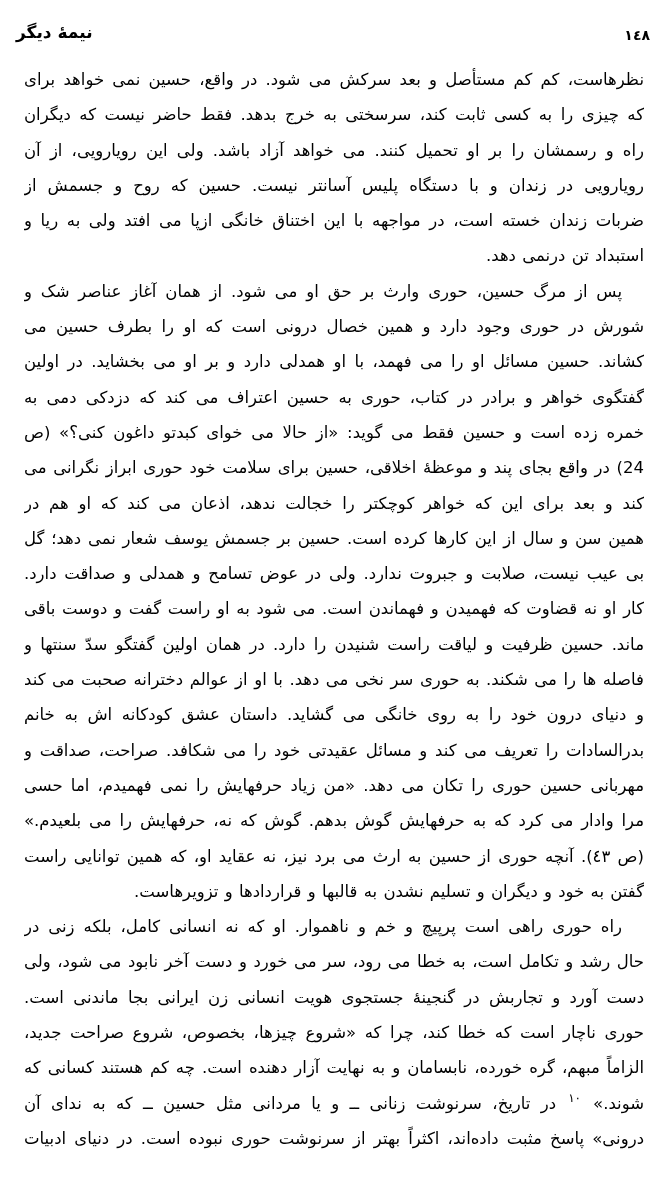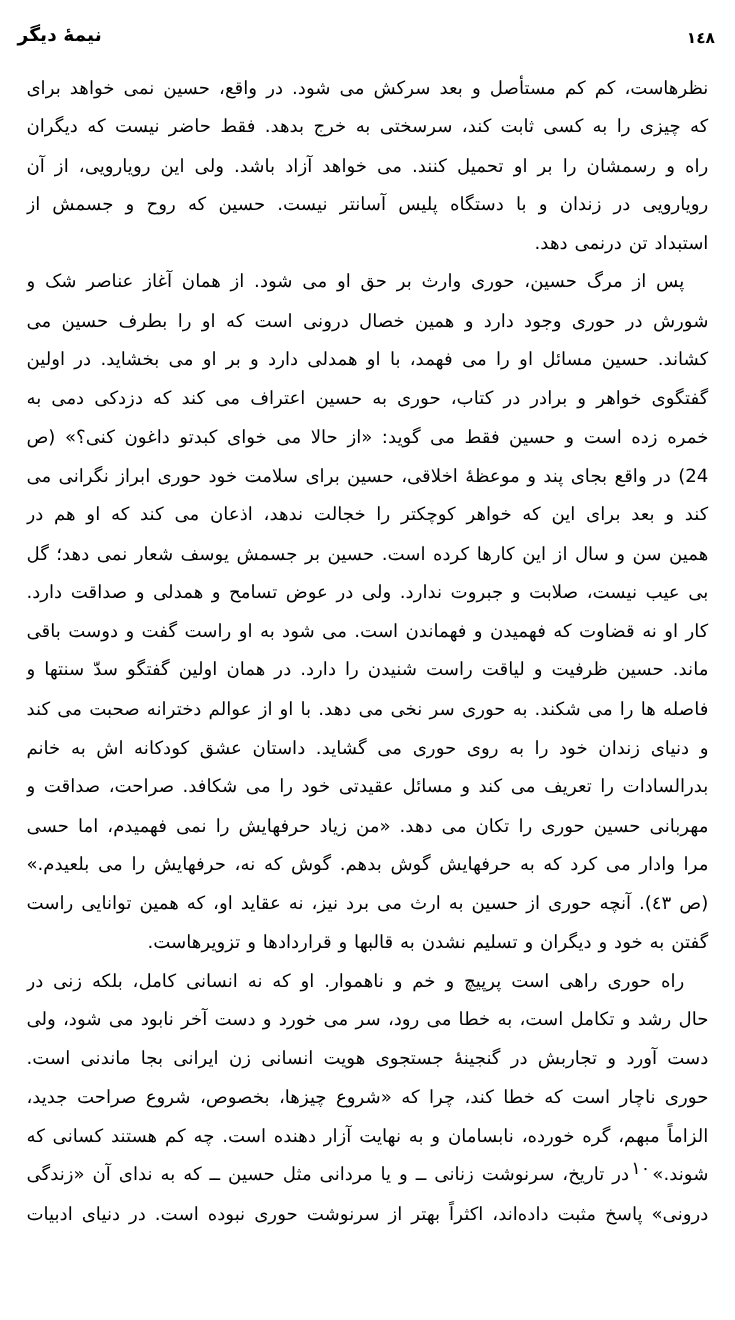--- a/index.html
+++ b/index.html
@@ -35,58 +35,59 @@
     line-height: 35.3px;
     height: 35.3px;
     text-align: justify;
     text-align-last: justify;
     overflow: hidden;
     word-spacing: 1px;
   }
   .line.indent { padding-right: 22px; }
   .line.end { text-align-last: right; }
   sup.fn {
-    font-size: 16px;
+    font-size: 12px;
     vertical-align: super;
     line-height: 0;
-    margin: 0 2px;
+    margin: 0 12px;
   }
 </style>
 </head>
 <body>
 
 <div class="page">
 
   <div class="page-number">١٤٨</div>
   <div class="running-title">نیمهٔ دیگر</div>
 
   <div class="body-text">
 
     <section class="para">
       <div class="line">نظرهاست، کم کم مستأصل و بعد سرکش می شود. در واقع، حسین نمی خواهد برای این</div>
       <div class="line">که چیزی را به کسی ثابت کند، سرسختی به خرج بدهد. فقط حاضر نیست که دیگران</div>
       <div class="line">راه و رسمشان را بر او تحمیل کنند. می خواهد آزاد باشد. ولی این رویارویی، از آن</div>
       <div class="line">رویارویی در زندان و با دستگاه پلیس آسانتر نیست. حسین که روح و جسمش از</div>
+      <div class="line">ضربات زندان خسته است، در مواجهه با این اختناق خانگی ازپا می افتد ولی به ریا و</div>
       <div class="line end">استبداد تن درنمی دهد.</div>
     </section>
 
     <section class="para">
       <div class="line indent">پس از مرگ حسین، حوری وارث بر حق او می شود. از همان آغاز عناصر شک و</div>
       <div class="line">شورش در حوری وجود دارد و همین خصال درونی است که او را بطرف حسین می</div>
       <div class="line">کشاند. حسین مسائل او را می فهمد، با او همدلی دارد و بر او می بخشاید. در اولین</div>
       <div class="line">گفتگوی خواهر و برادر در کتاب، حوری به حسین اعتراف می کند که دزدکی دمی به</div>
       <div class="line">خمره زده است و حسین فقط می گوید: «از حالا می خوای کبدتو داغون کنی؟» (ص</div>
       <div class="line">24) در واقع بجای پند و موعظهٔ اخلاقی، حسین برای سلامت خود حوری ابراز نگرانی می</div>
       <div class="line">کند و بعد برای این که خواهر کوچکتر را خجالت ندهد، اذعان می کند که او هم در</div>
       <div class="line">همین سن و سال از این کارها کرده است. حسین بر جسمش یوسف شعار نمی دهد؛ گل</div>
       <div class="line">بی عیب نیست، صلابت و جبروت ندارد. ولی در عوض تسامح و همدلی و صداقت دارد.</div>
       <div class="line">کار او نه قضاوت که فهمیدن و فهماندن است. می شود به او راست گفت و دوست باقی</div>
       <div class="line">ماند. حسین ظرفیت و لیاقت راست شنیدن را دارد. در همان اولین گفتگو سدّ سنتها و</div>
       <div class="line">فاصله ها را می شکند. به حوری سر نخی می دهد. با او از عوالم دخترانه صحبت می کند</div>
-      <div class="line">و دنیای زندان خود را به روی حوری می گشاید. داستان عشق کودکانه اش به خانم</div>
+      <div class="line">و دنیای درون خود را به روی خانگی می گشاید. داستان عشق کودکانه اش به خانم</div>
       <div class="line">بدرالسادات را تعریف می کند و مسائل عقیدتی خود را می شکافد. صراحت، صداقت و</div>
       <div class="line">مهربانی حسین حوری را تکان می دهد. «من زیاد حرفهایش را نمی فهمیدم، اما حسی</div>
       <div class="line">مرا وادار می کرد که به حرفهایش گوش بدهم. گوش که نه، حرفهایش را می بلعیدم.»</div>
       <div class="line">(ص ٤٣). آنچه حوری از حسین به ارث می برد نیز، نه عقاید او، که همین توانایی راست</div>
       <div class="line end">گفتن به خود و دیگران و تسلیم نشدن به قالبها و قراردادها و تزویرهاست.</div>
     </section>
 
     <section class="para">
       <div class="line indent">راه حوری راهی است پرپیچ و خم و ناهموار. او که نه انسانی کامل، بلکه زنی در</div>
       <div class="line">حال رشد و تکامل است، به خطا می رود، سر می خورد و دست آخر نابود می شود، ولی</div>

